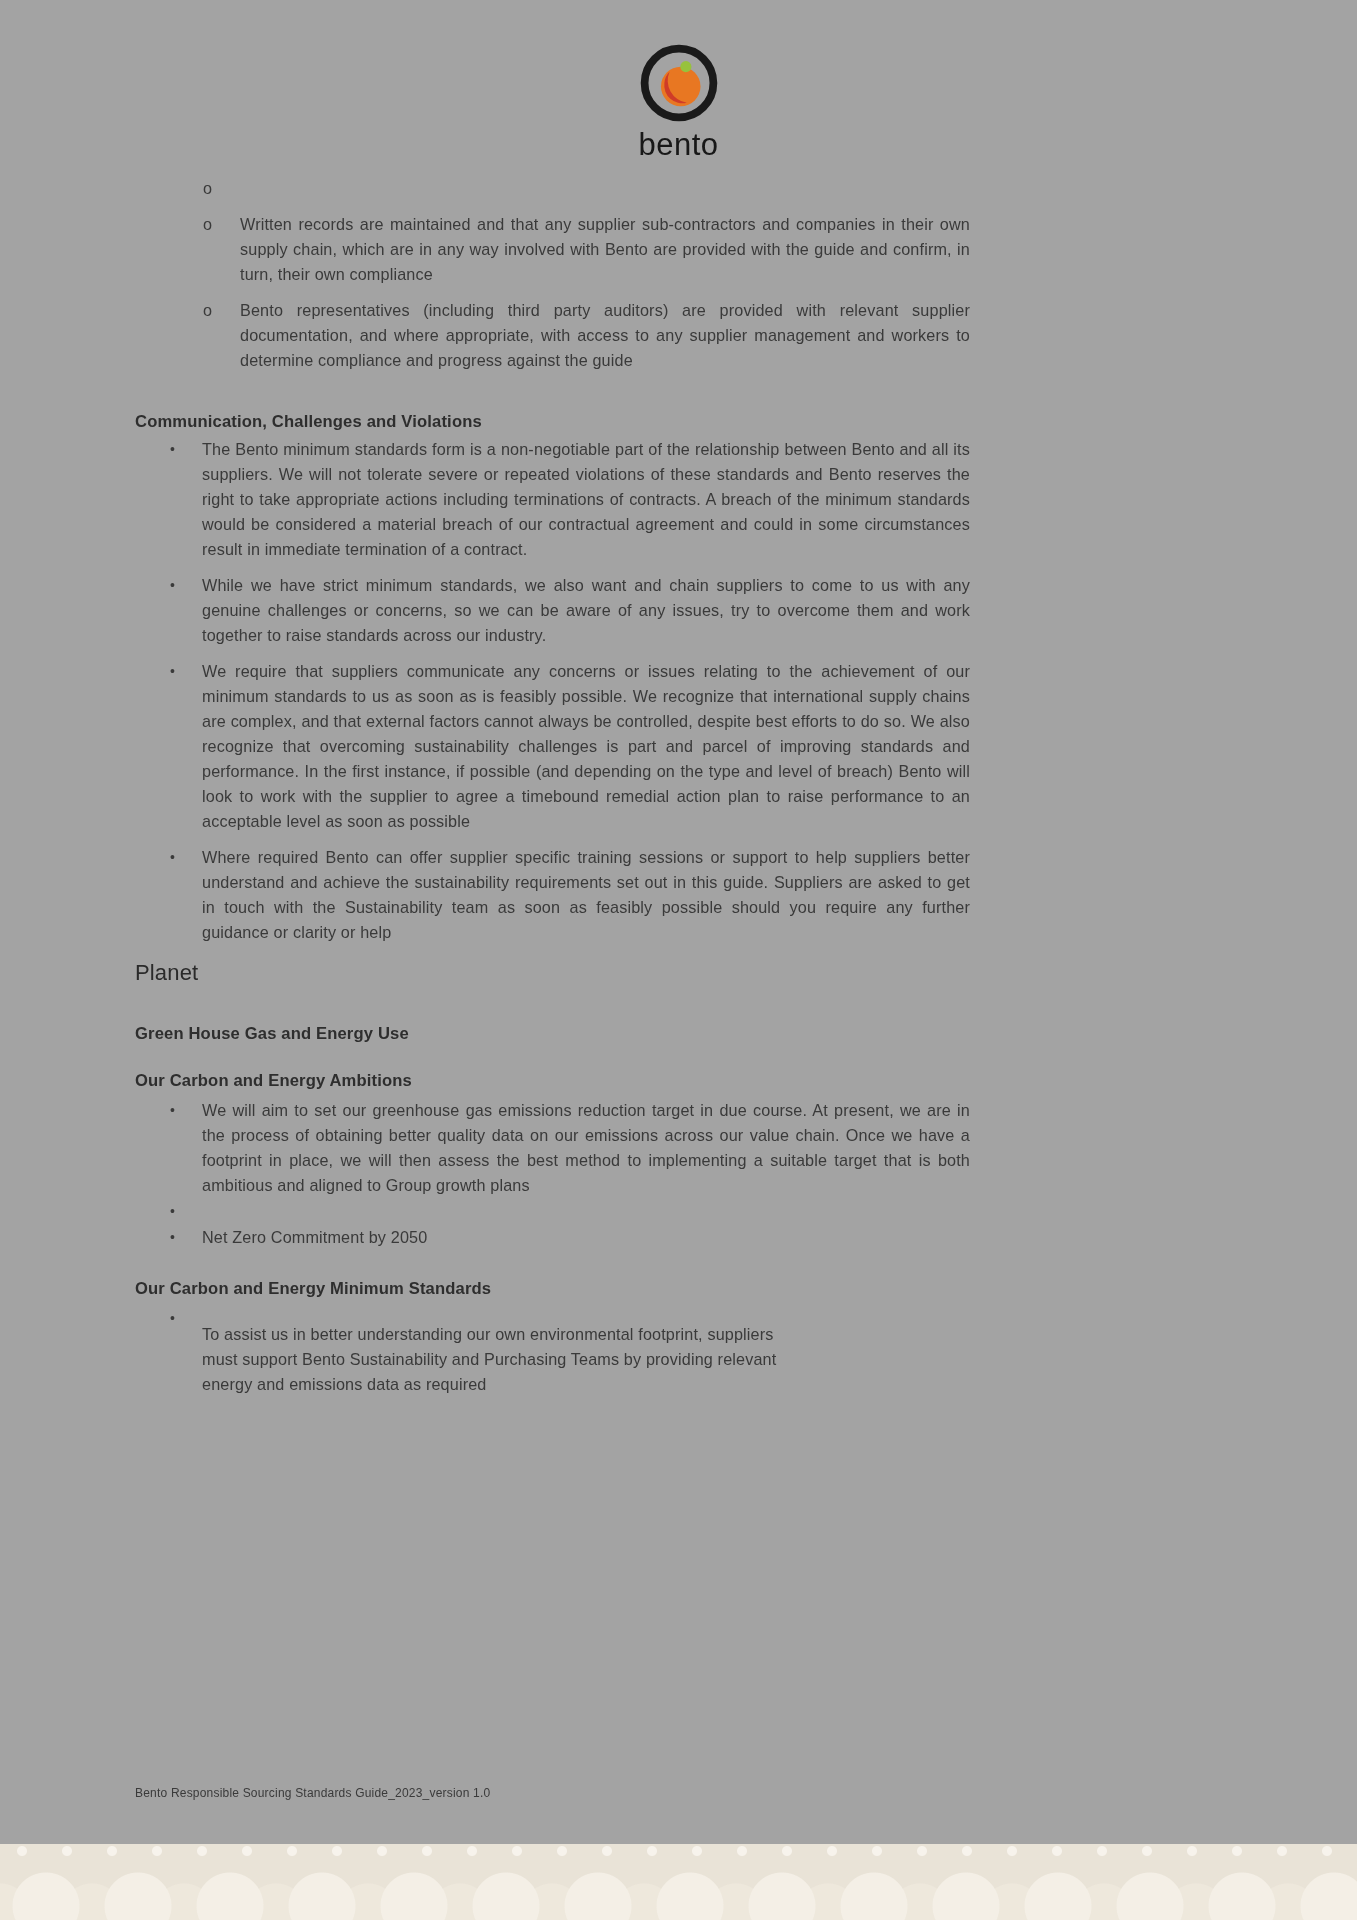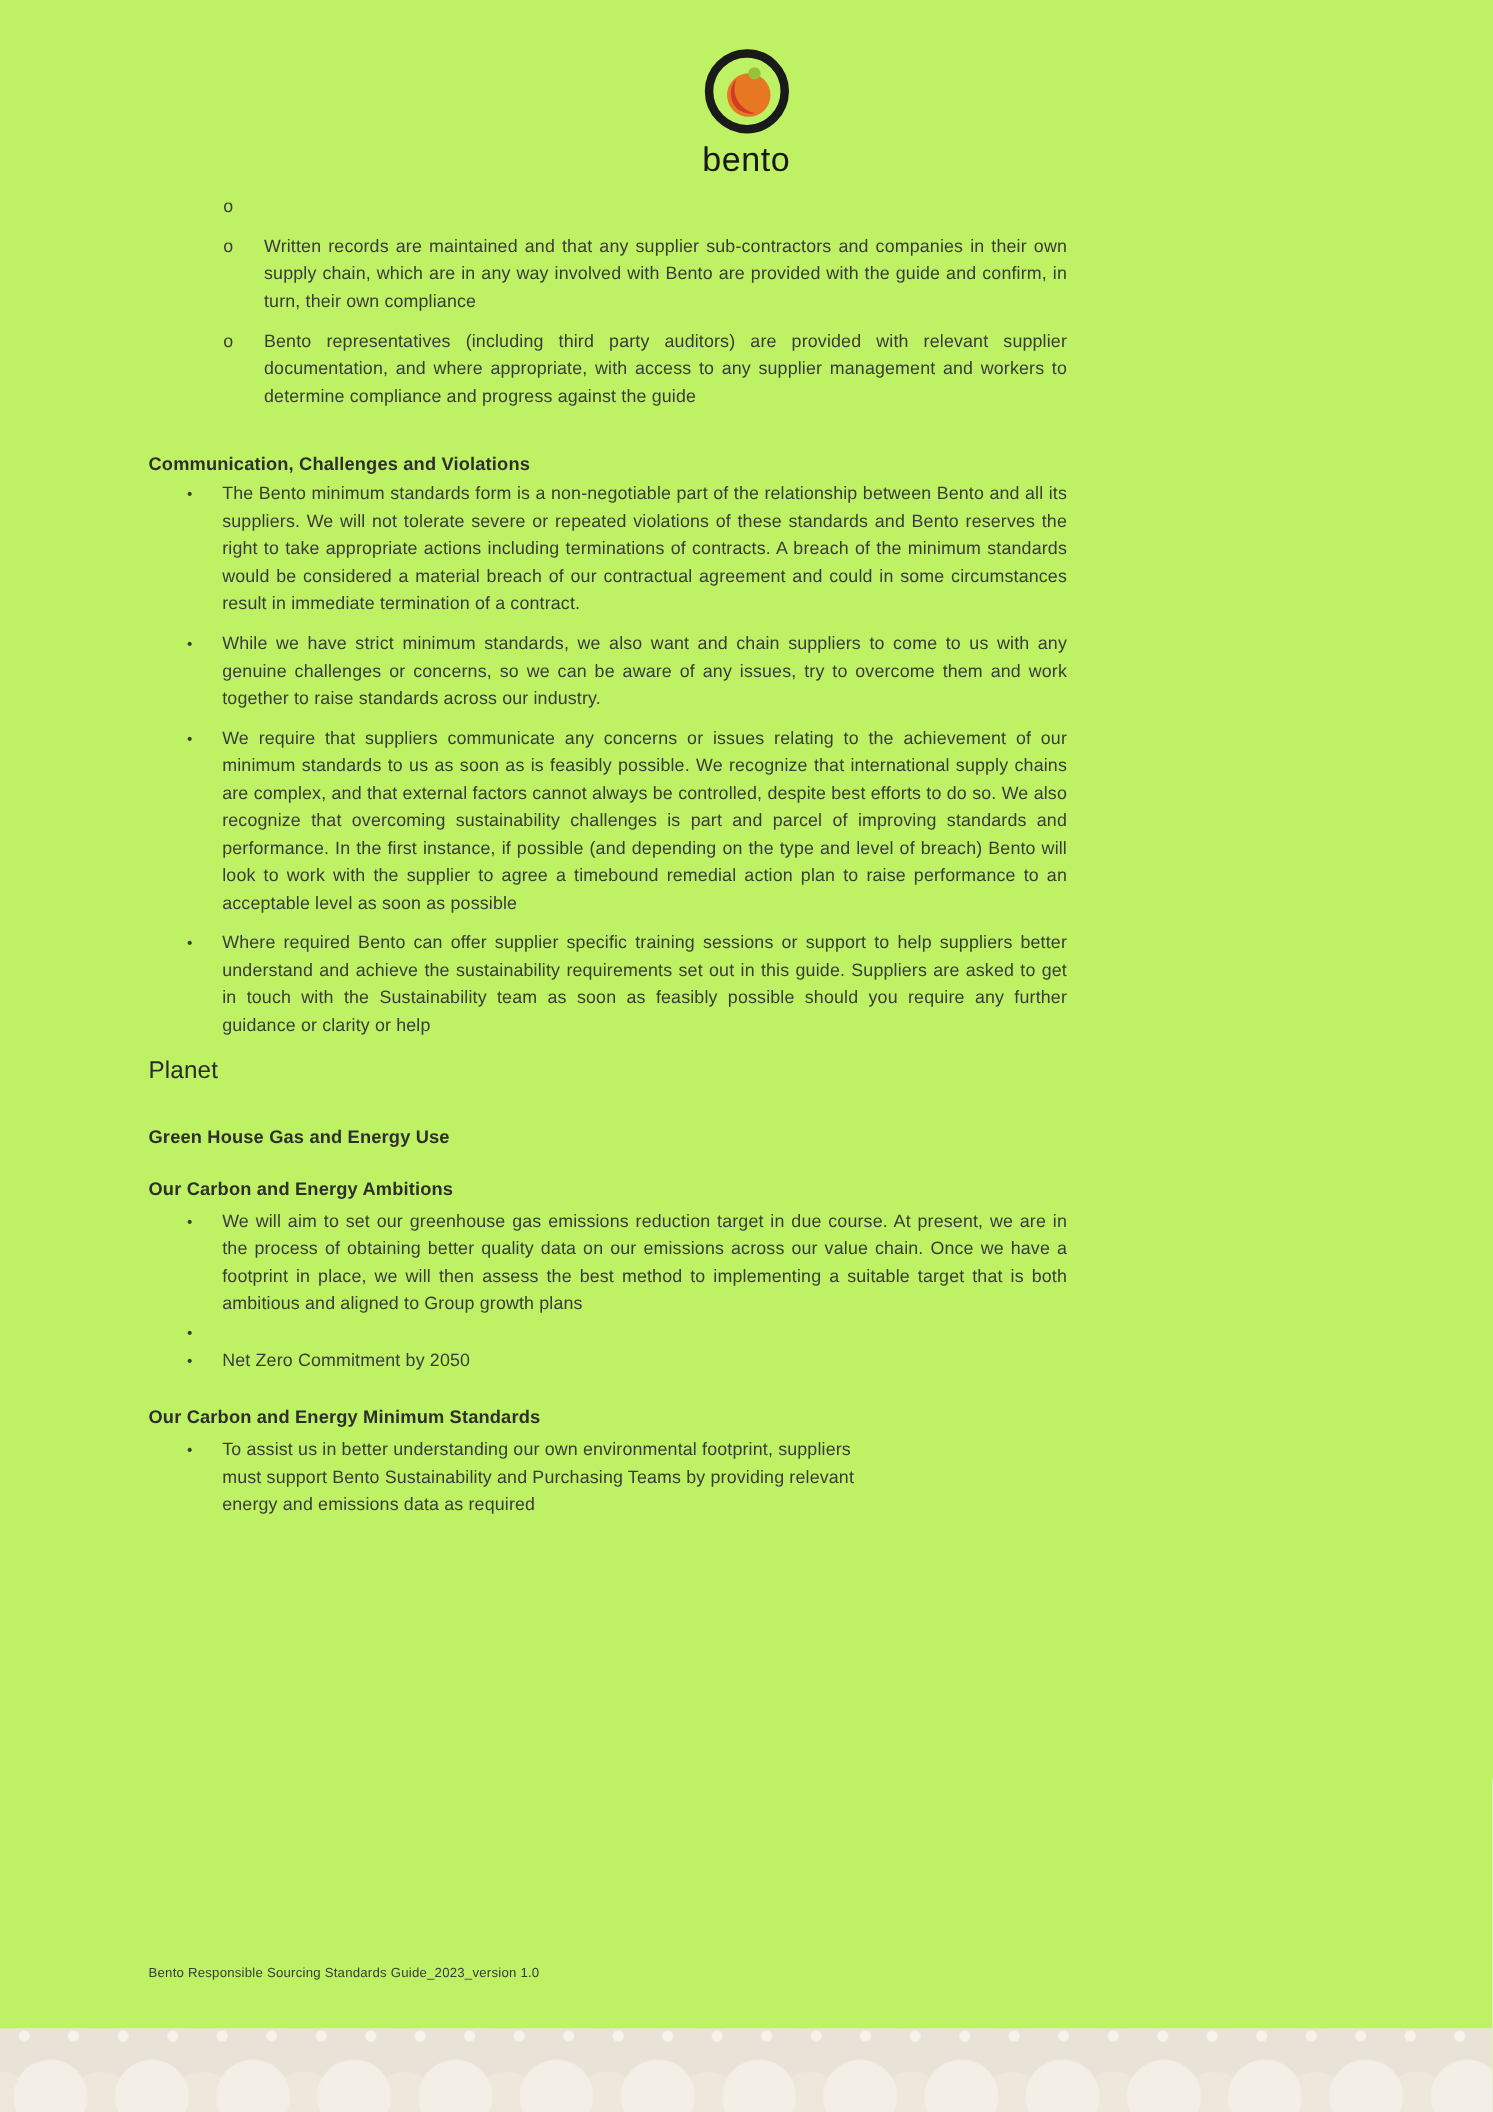--- a/index.html
+++ b/index.html
@@ -7,21 +7,21 @@
     body {
       width: 1357px;
       height: 1920px;
       font-family: "Liberation Sans", sans-serif;
       color: #3a3a3a;
     }
     .page {
       position: relative;
       width: 1357px;
       height: 1920px;
-      background: #bef264;
+      background: #a3a3a3;
       overflow: hidden;
     }
 
     
     .logo {
       position: absolute;
       top: 40px;
       left: 0;
       width: 100%;
       display: flex;
@@ -186,21 +186,21 @@
         <div class="bullet-item">
           <span class="b-marker">•</span>
           <p class="item-text">Net Zero Commitment by 2050</p>
         </div>
       </div>
 
       <h3 class="section-heading standards-heading">Our Carbon and Energy Minimum Standards</h3>
       <div>
         <div class="bullet-item">
           <span class="b-marker">•</span>
-          <p class="item-text" style="text-align:left; width:600px;">To assist us in better understanding our own environmental footprint, suppliers must support Bento Sustainability and Purchasing Teams by providing relevant energy and emissions data as required</p>
+          <p class="item-text" style="text-align:left; width:600px;margin-top:16px;">To assist us in better understanding our own environmental footprint, suppliers must support Bento Sustainability and Purchasing Teams by providing relevant energy and emissions data as required</p>
         </div>
       </div>
     </section>
 
   </main>
 
   <footer class="doc-footer">Bento Responsible Sourcing Standards Guide_2023_version 1.0</footer>
 
   <div class="bottom-pattern"></div>
 

